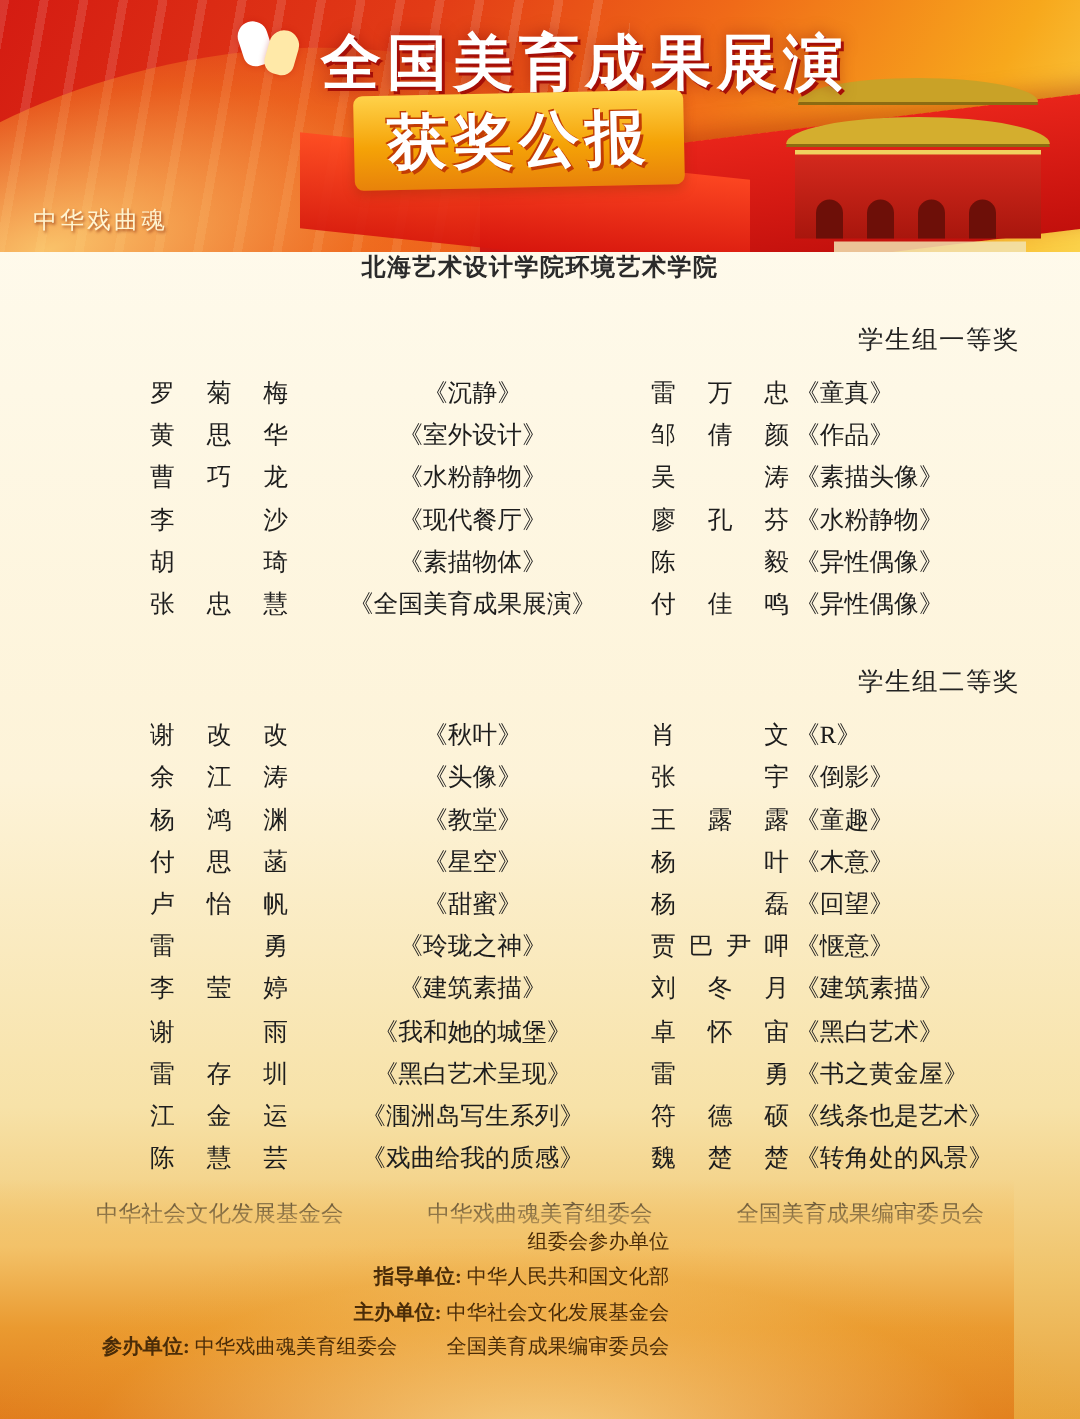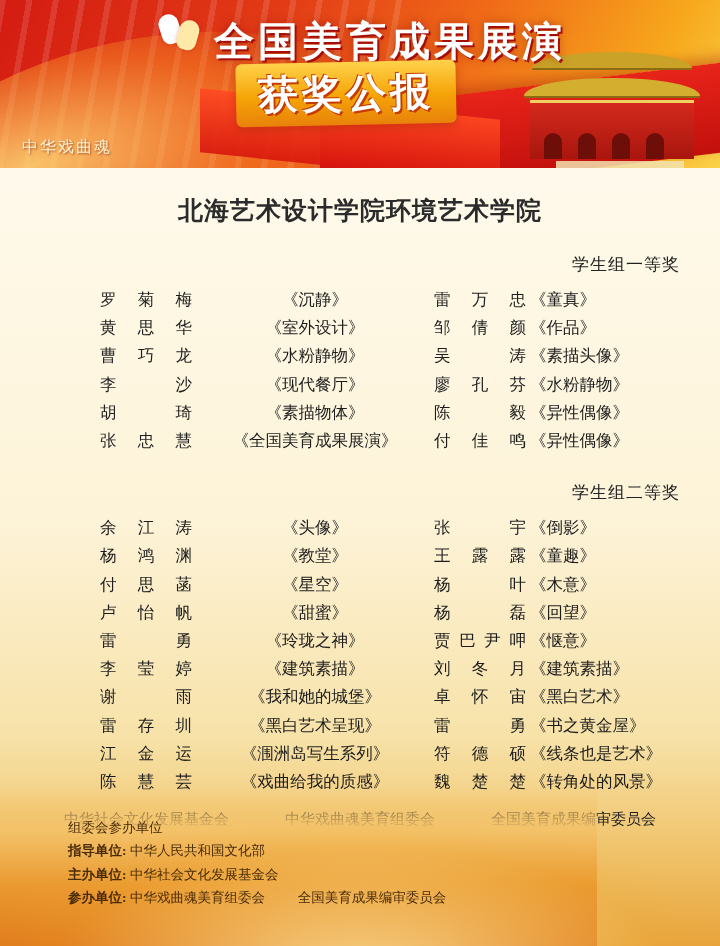--- a/index.html
+++ b/index.html
@@ -164,24 +164,23 @@
     text-shadow: 1px 1px 2px rgba(120,20,0,0.6);
   }
 
   
   .body-wrap {
     position: relative;
     padding: 0 40px;
   }
   .doc-title {
     text-align: center;
-    font-size: 25px;
+    font-size: 16px;
     font-weight: bold;
     color: #2b2b2b;
-    margin-top: 26px;
     letter-spacing: 1px;
   }
   .section-title {
     text-align: right;
     font-size: 17px;
     color: #222;
     margin: 26px 0 10px 0;
     letter-spacing: 1px;
   }
   .awards {
@@ -222,23 +221,24 @@
     margin: 14px 24px 0 24px;
     font-size: 15px;
     color: #222;
   }
 
   
   .footer {
     position: absolute;
     left: 0;
     bottom: 0;
-    width: 597px;
+    width: 676px;
     height: 160px;
     background: linear-gradient(180deg, rgba(247,214,140,0) 0%, #f3c269 28%, #ea9a30 62%, #e07c1c 100%);
+    text-align: right;
   }
   .footer-glow {
     position: absolute;
     left: 0; bottom: 0;
     width: 720px; height: 120px;
     background: radial-gradient(ellipse at 50% 120%, rgba(255,240,170,0.75) 0%, rgba(240,170,50,0.15) 60%, rgba(240,170,50,0) 75%);
   }
   .footer-text {
     position: absolute;
     left: 68px;
@@ -329,20 +329,26 @@
           <td class="c-work">《全国美育成果展演》</td>
           <td class="c-name-r">付佳鸣</td>
           <td class="c-work-r">《异性偶像》</td>
         </tr>
       </tbody>
     </table>
 
     <div class="section-title">学生组二等奖</div>
     <table class="awards">
       <tbody>
+        <tr>
+          <td class="c-name indent-l">谢改改</td>
+          <td class="c-work">《秋叶》</td>
+          <td class="c-name-r">肖文</td>
+          <td class="c-work-r">《R》</td>
+        </tr>
         <tr>
           <td class="c-name indent-l">余江涛</td>
           <td class="c-work">《头像》</td>
           <td class="c-name-r">张宇</td>
           <td class="c-work-r">《倒影》</td>
         </tr>
         <tr>
           <td class="c-name indent-l">杨鸿渊</td>
           <td class="c-work">《教堂》</td>
           <td class="c-name-r">王露露</td>

